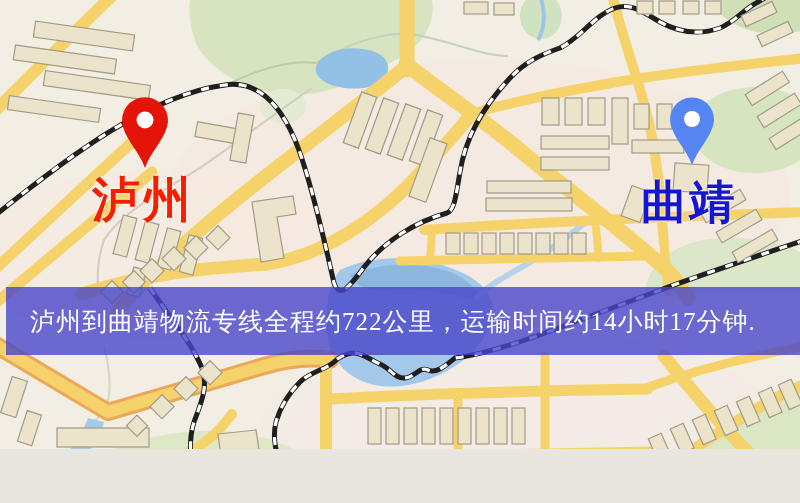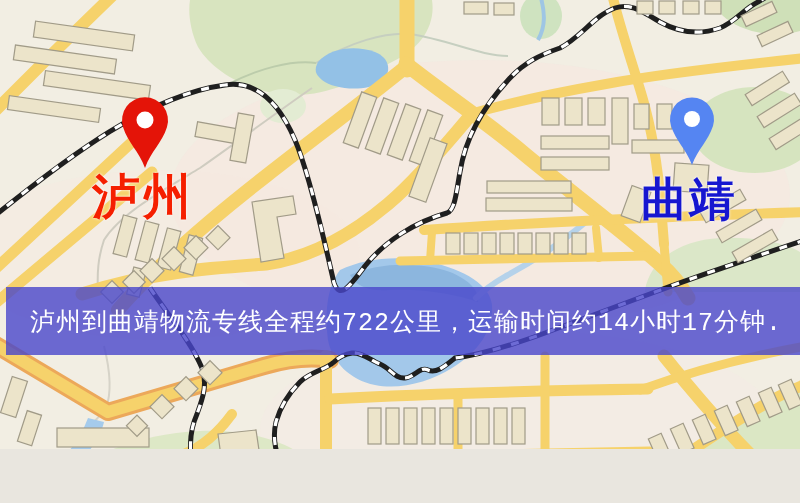--- a/index.html
+++ b/index.html
@@ -1,19 +1,19 @@
 <!DOCTYPE html>
 <html><head>
 <meta charset="utf-8">
 <style>
   html,body{margin:0;padding:0;background:#e9e6df;}
   *{box-sizing:border-box;}
   #stage{
     position:relative;width:800px;height:449px;overflow:hidden;
-    font-family:Liberation Mono, monospace;
+    font-family:Liberation Serif, serif;
   }
   #map-svg{position:absolute;left:0;top:0;width:800px;height:503px;display:block;}
   .city-label{
     position:absolute;font-weight:bold;line-height:1;white-space:nowrap;
     text-shadow:0 0 3px rgba(255,255,255,.85),0 0 1px rgba(255,255,255,.9);
     user-select:none;
   }
   #origin-label{left:92px;top:176px;font-size:48px;letter-spacing:3px;color:#f51f00;}
   #destination-label{left:641px;top:180px;font-size:46px;letter-spacing:2px;color:#1616d0;text-align:center;}
   #route-banner{

